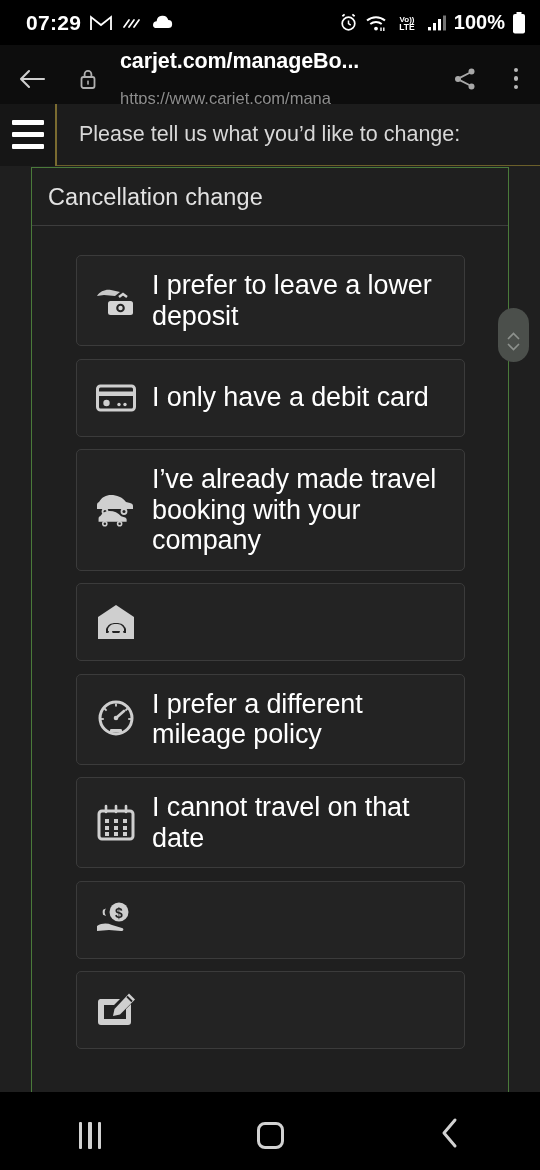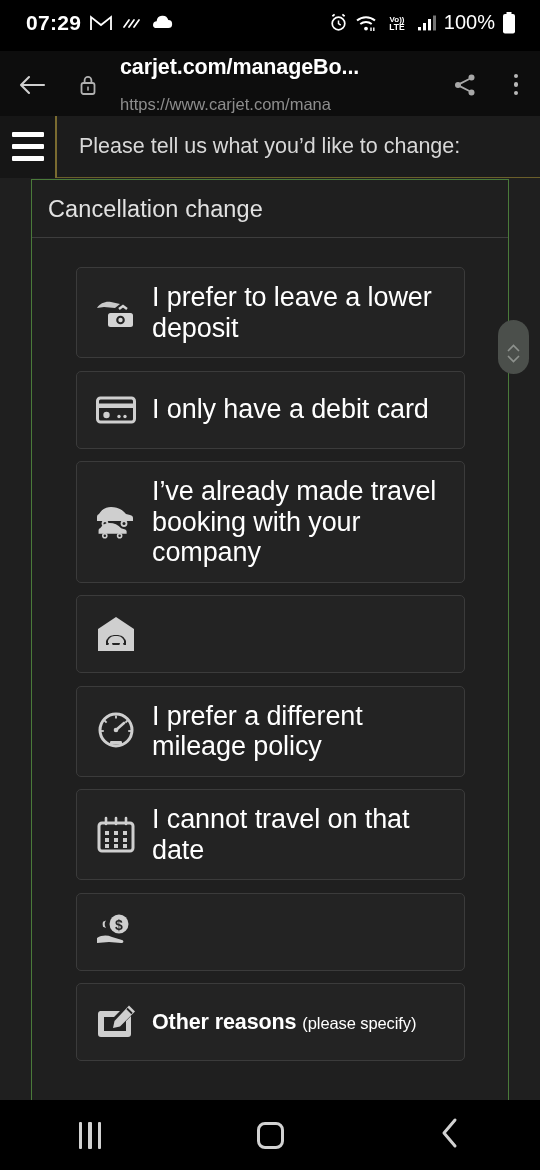--- a/index.html
+++ b/index.html
@@ -8,52 +8,52 @@
     background:#000;
     font-family:"Liberation Sans", sans-serif;
     overflow:hidden;
   }
   #phone { position:relative; width:540px; height:1170px; background:#000; }
 
   
   .statusbar{
     position:absolute; top:0; left:0; width:540px; height:45px;
     background:#000; display:flex; align-items:center;
-    padding:0 24px 0 26px;
+    padding:0 14px 0 26px;
   }
   .sb-left{ display:flex; align-items:center; gap:9px; flex:1; }
   .sb-clock{ color:#fff; font-size:21px; font-weight:bold; letter-spacing:.3px; }
   .sb-right{ display:flex; align-items:center; gap:7px;text-align:center; }
-  .sb-batt-txt{ color:#fff; font-size:20px; font-weight:normal; }
+  .sb-batt-txt{ color:#fff; font-size:20px; font-weight:bold; }
   .ico{ display:block; }
 
   
   .urlbar{
-    position:absolute; top:51px; left:0; width:540px; height:67px;
+    position:absolute; top:45px; left:0; width:540px; height:67px;
     background:#0d0d0d; display:flex; align-items:center;
   }
   .ub-back{ width:64px; display:flex; justify-content:center; align-items:center; }
   .ub-lock{ width:48px; display:flex; justify-content:center; align-items:center; }
   .ub-text{ flex:1; min-width:0; padding-left:8px; overflow:hidden; }
   .ub-title{
     color:#fff; font-size:21.5px; font-weight:bold; white-space:nowrap;
     overflow:hidden; line-height:1.12; letter-spacing:-.1px;
   }
   .ub-url{
     color:#8d8d8d; font-size:16.5px; white-space:nowrap; overflow:hidden;
     line-height:1.22; margin-top:15px;
   }
   .ub-share{ width:54px; display:flex; justify-content:center; align-items:center; }
   .ub-menu{ width:48px; display:flex; justify-content:center; align-items:center; }
   .dots{ display:flex; flex-direction:column; gap:4px; align-items:center; }
   .dots i{ width:4.5px; height:4.5px; border-radius:50%; background:#b8b8b8; display:block; }
 
   
   .page{
-    position:absolute; top:116px; left:0; width:540px; height:988px;
+    position:absolute; top:104px; left:0; width:540px; height:988px;
     background:#1f1f1f; overflow:hidden;
   }
 
   
   .pg-header{
     position:relative; height:62px; display:flex; align-items:center;
     background:#1c1c1c;
     border-bottom:1px solid #6b5f2a;
   }
   .burger-cell{
@@ -355,21 +355,20 @@
         </div>
 
         <div class="opt">
           <span class="opt-ico">
             <svg width="42" height="36" viewBox="0 0 42 36">
               <path d="M5 7h20l-6 6H9v14h22V17l5-5v18a3 3 0 0 1-3 3H6a3 3 0 0 1-3-3V10a3 3 0 0 1 2-3z" fill="#cfcfcf"></path>
               <path d="M34 1.5 40 7.5 25 22.5l-7 1.5 1.5-7z" fill="#cfcfcf"></path>
               <path d="M32 4.5 37 9.5" stroke="#232323" stroke-width="1.8"></path>
             </svg>
           </span>
-          <span class="opt-txt bold"><span>Other reasons</span> <span class="opt-sub">(please specify)</span></span>
         </div>
 
       </div>
     </div>
 
     <div class="scroll-pill">
       <span class="chev">
         <svg width="13" height="8" viewBox="0 0 13 8">
             <path d="M1.5 6.5 6.5 1.5 11.5 6.5" fill="none" stroke="#8d918d" stroke-width="1.7" stroke-linecap="round"></path>
           </svg>

